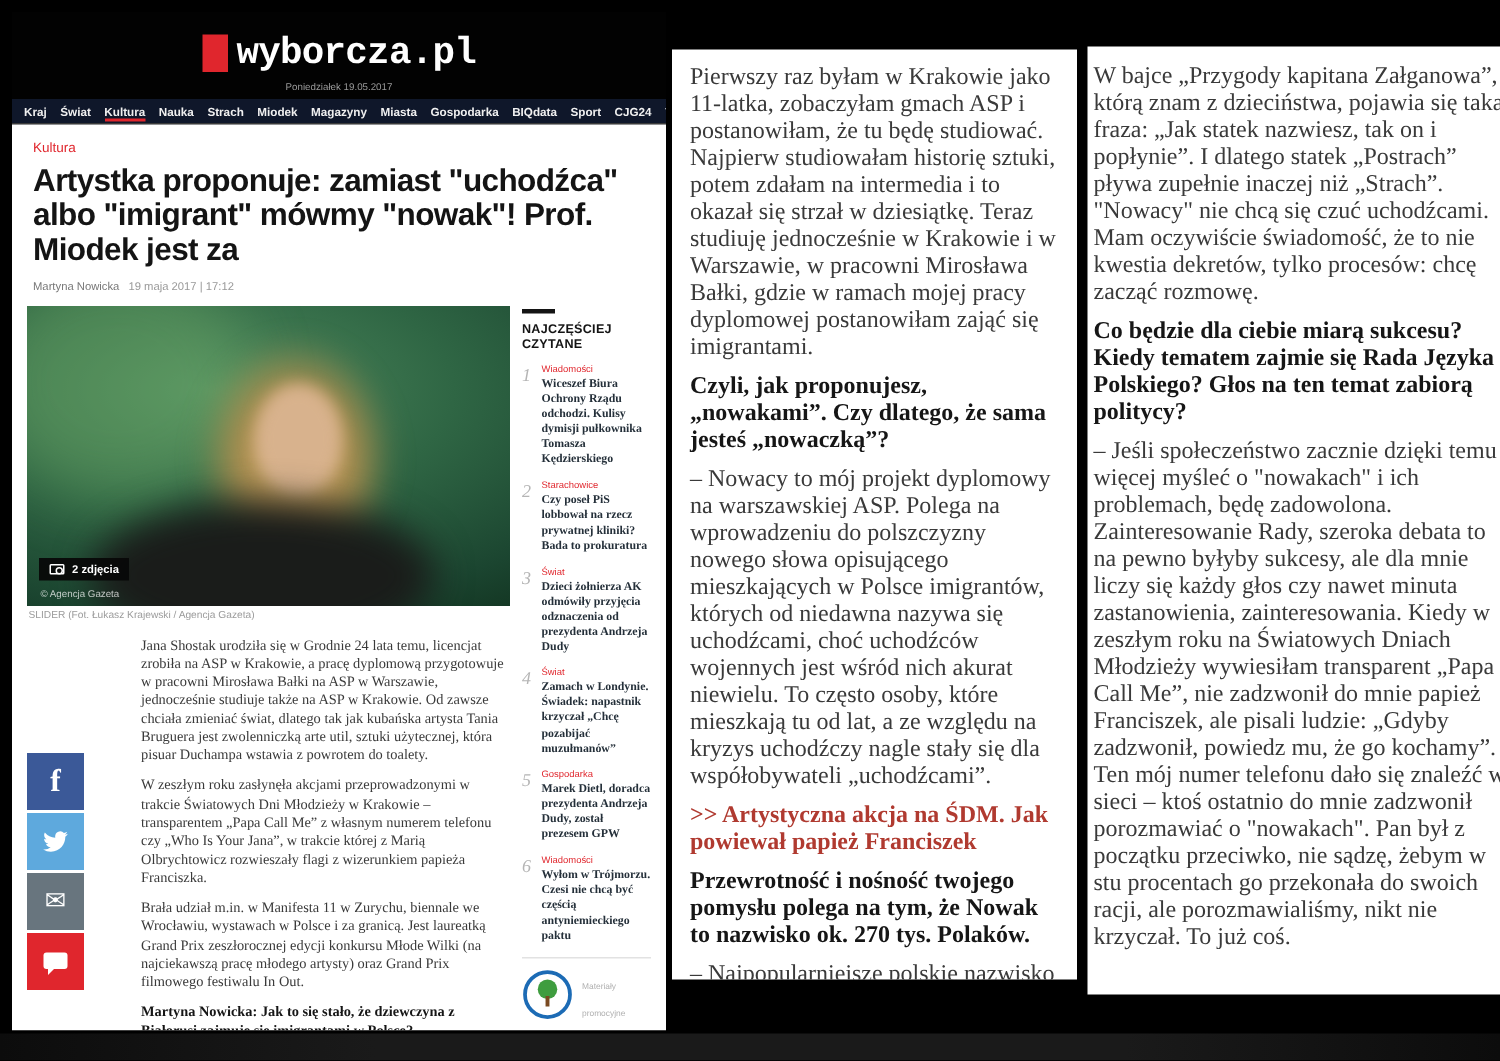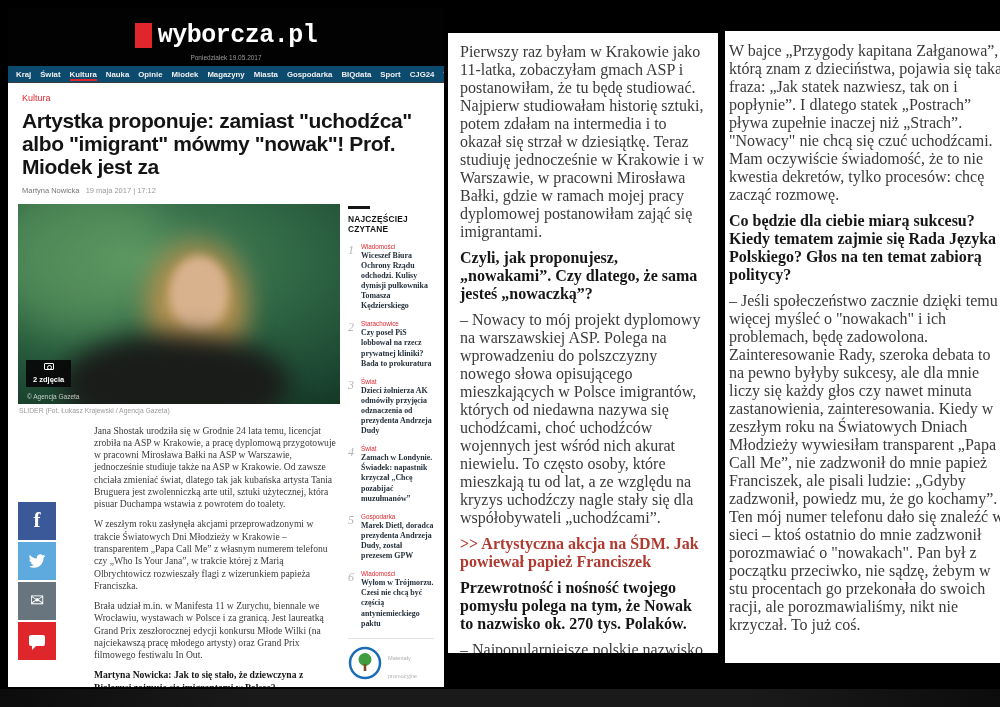--- a/index.html
+++ b/index.html
@@ -10,21 +10,21 @@
   .panel { position:absolute; background:#fff; overflow:hidden; }
 
   
   #panel-left { left:8px; top:8px; width:436px; height:679px; background:#000; }
   .masthead { height:58px; background:#020202; text-align:center; padding-top:13px; color:#fff; }
   .logo-row { display:inline-flex; align-items:center; gap:6px; }
   .logo-sq { width:17px; height:25px; background:var(--accent,#e0262d); display:inline-block; }
   .logo-text { font-family:Liberation Mono, monospace; font-weight:bold; font-size:25px;
                letter-spacing:-0.5px; color:#fff; }
   .dateline { font-size:6.5px; color:#9a9a9a; margin-top:2px; }
-  .navbar { height:17px; background:#0c4a6e; display:flex; align-items:center; gap:9px;
+  .navbar { height:17px; background:#0f172a; display:flex; align-items:center; gap:9px;
             padding:0 8px; border-bottom:1px solid #3a3a3a; }
   .nav-item { font-size:7.8px; font-weight:bold; color:#f0f0f0; cursor:pointer;
               padding:3px 0 2px; white-space:nowrap; }
   .nav-item.active { box-shadow: inset 0 -2px 0 var(--accent,#e0262d); }
   .content { background:#fff; height:604px; padding:8px 10px 0 10px; position:relative; overflow:hidden; }
   .section-label { color:var(--accent,#e0262d); font-size:9px; margin:2px 0 7px 4px; }
   h1.headline { font-size:21px; line-height:1.09; font-weight:800; color:#141414;
                 letter-spacing:-0.4px; margin:0 2px 7px 4px; }
   .byline { font-size:7.5px; color:#999; margin:0 0 9px 4px; }
   .byline .author { color:#777; margin-right:4px; }
@@ -34,21 +34,21 @@
   .photo { position:relative; width:322px; height:200px; overflow:hidden; cursor:pointer;
            background: radial-gradient(120% 95% at 38% 28%, #4e8a5d 0%, #2f6644 42%, #1b4530 78%, #10301d 100%); }
   .ph-blob { position:absolute; border-radius:50%; }
   .ph-hair { right:78px; top:22px; width:130px; height:160px; filter:blur(9px);
              background: radial-gradient(closest-side,#cfb277 0%, #b18e4e 55%, rgba(90,70,30,0) 100%); }
   .ph-face { right:112px; top:52px; width:58px; height:74px; filter:blur(5px); background:#d8b28d; }
   .ph-dark { right:50px; bottom:-30px; width:230px; height:100px; filter:blur(12px); background:#1a1c1a; }
   .ph-glow { left:-30px; top:-30px; width:180px; height:160px; filter:blur(20px);
              background:rgba(120,180,110,.35); }
   .photo-badge { position:absolute; left:8px; bottom:17px; background:rgba(8,8,8,.93); color:#fff;
-                 font-size:7.5px; font-weight:bold; padding:3px 7px; display:flex; align-items:center; gap:5px;flex-direction:column; }
+                 font-size:7.5px; font-weight:bold; padding:3px 7px; display:flex; align-items:center; gap:5px; }
   .cam { width:10px; height:7px; border:1px solid #fff; border-radius:1px; position:relative; display:inline-block; }
   .cam:after { content:''; position:absolute; width:3px; height:3px; border:1px solid #fff;
                border-radius:50%; left:2.5px; top:1px; }
   .photo-credit { position:absolute; left:9px; bottom:4px; color:rgba(255,255,255,.72); font-size:6.5px; }
   .caption { font-size:6.8px; color:#9b9b9b; margin:3px 0 11px 1px; }
   
   .article-text { margin-left:76px; width:246px; }
   .textcol { font-family:"Liberation Serif","DejaVu Serif",serif; color:#3a3a3a; }
   .textcol p { margin:0 0 8px; }
   #panel-left .textcol { font-size:9.6px; line-height:1.28; }
@@ -103,21 +103,21 @@
   <div class="navbar">
 
       <span class="nav-item">Kraj</span>
 
       <span class="nav-item">Świat</span>
 
       <span class="nav-item active">Kultura</span>
 
       <span class="nav-item">Nauka</span>
 
-      <span class="nav-item">Opinie</span>
+      <span class="nav-item">Strach</span>
 
       <span class="nav-item">Miodek</span>
 
       <span class="nav-item">Magazyny</span>
 
       <span class="nav-item">Miasta</span>
 
       <span class="nav-item">Gospodarka</span>
 
       <span class="nav-item">BIQdata</span>

